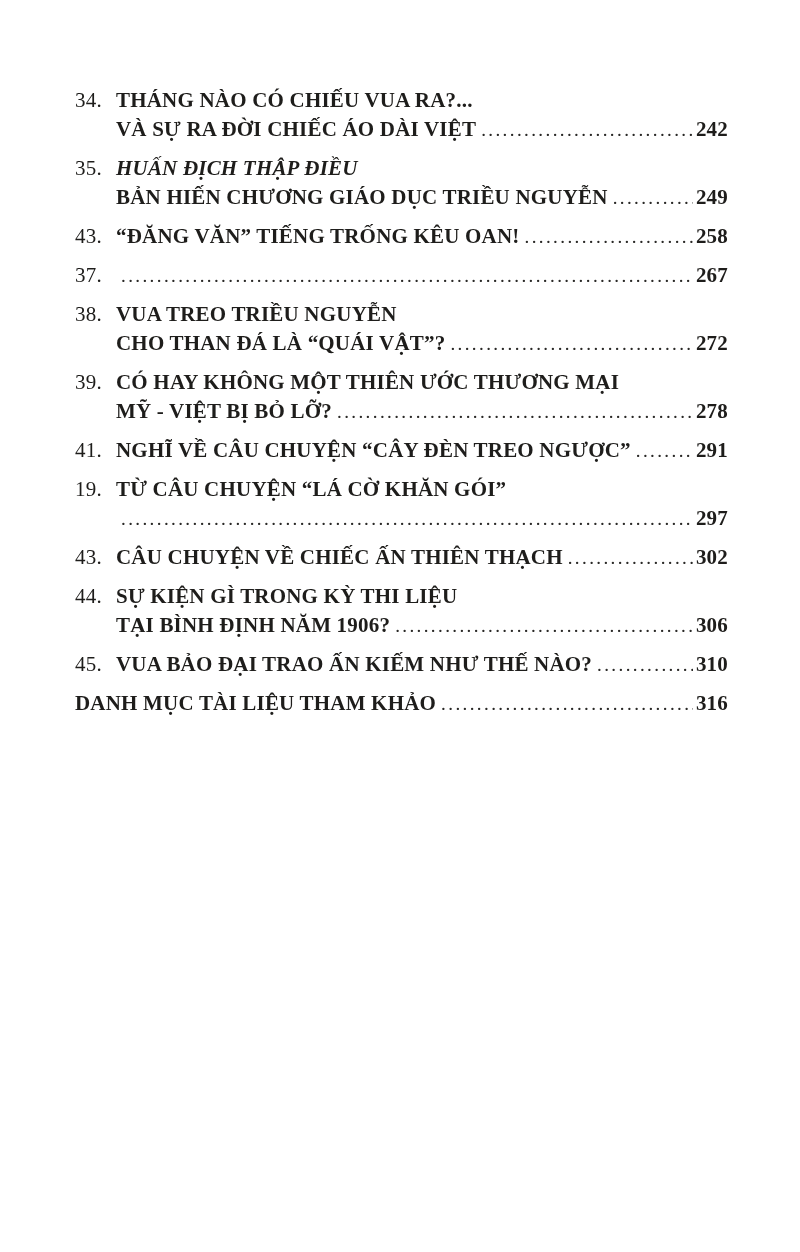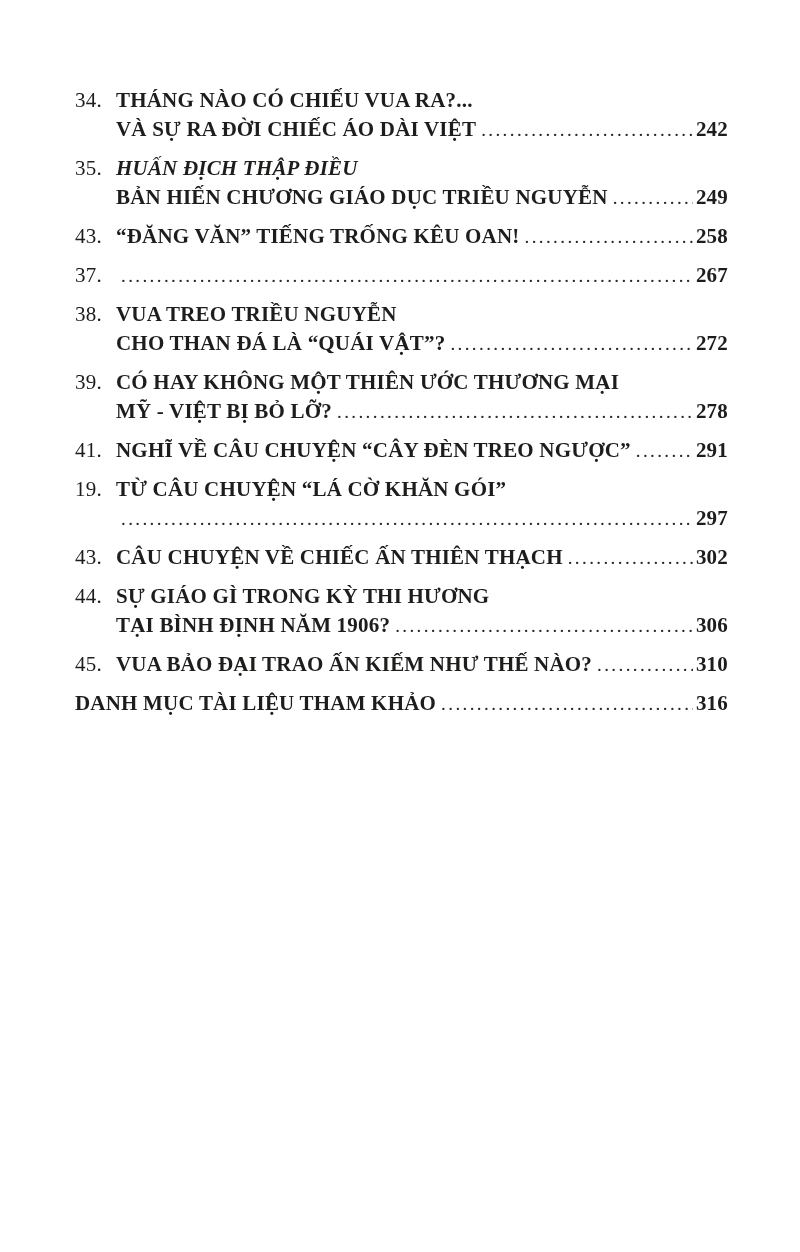--- a/index.html
+++ b/index.html
@@ -148,21 +148,21 @@
           <div class="line line-last">
             <span class="title-text">CÂU CHUYỆN VỀ CHIẾC ẤN THIÊN THẠCH</span>
             <span class="dots"></span>
             <span class="pagenum">302</span>
           </div>
         </span>
       </li>
       <li class="entry">
         <span class="num">44.</span>
         <span class="content">
-          <div class="line"><span class="title-text">SỰ GIÁO GÌ TRONG KỲ THI HƯƠNG</span></div>
+          <div class="line"><span class="title-text">SỰ KIỆN GÌ TRONG KỲ THI LIỆU</span></div>
           <div class="line line-last">
             <span class="title-text">TẠI BÌNH ĐỊNH NĂM 1906?</span>
             <span class="dots"></span>
             <span class="pagenum">306</span>
           </div>
         </span>
       </li>
       <li class="entry">
         <span class="num">45.</span>
         <span class="content">

